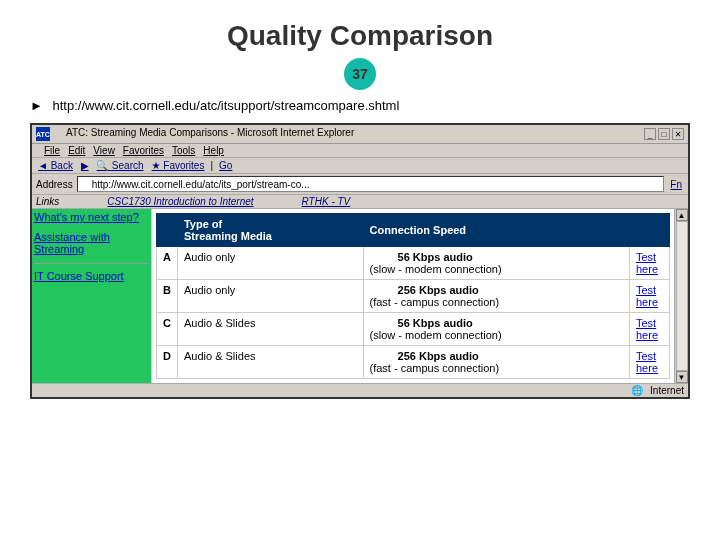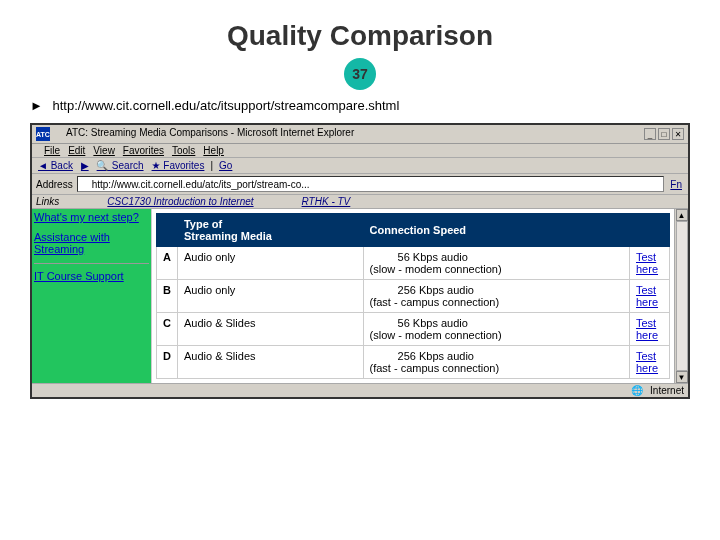--- a/index.html
+++ b/index.html
@@ -231,21 +231,21 @@
       vertical-align: top;
       font-size: 11px;
     }
 
     .row-label {
       font-weight: bold;
       text-align: center;
     }
 
     .speed-bold {
-      font-weight: normal;
+      font-weight: bold;
       padding-left: 28px;
     }
 
     .test-link {
       color: #0000cc;
       text-decoration: underline;
       cursor: pointer;
       font-size: 11px;
     }
 

